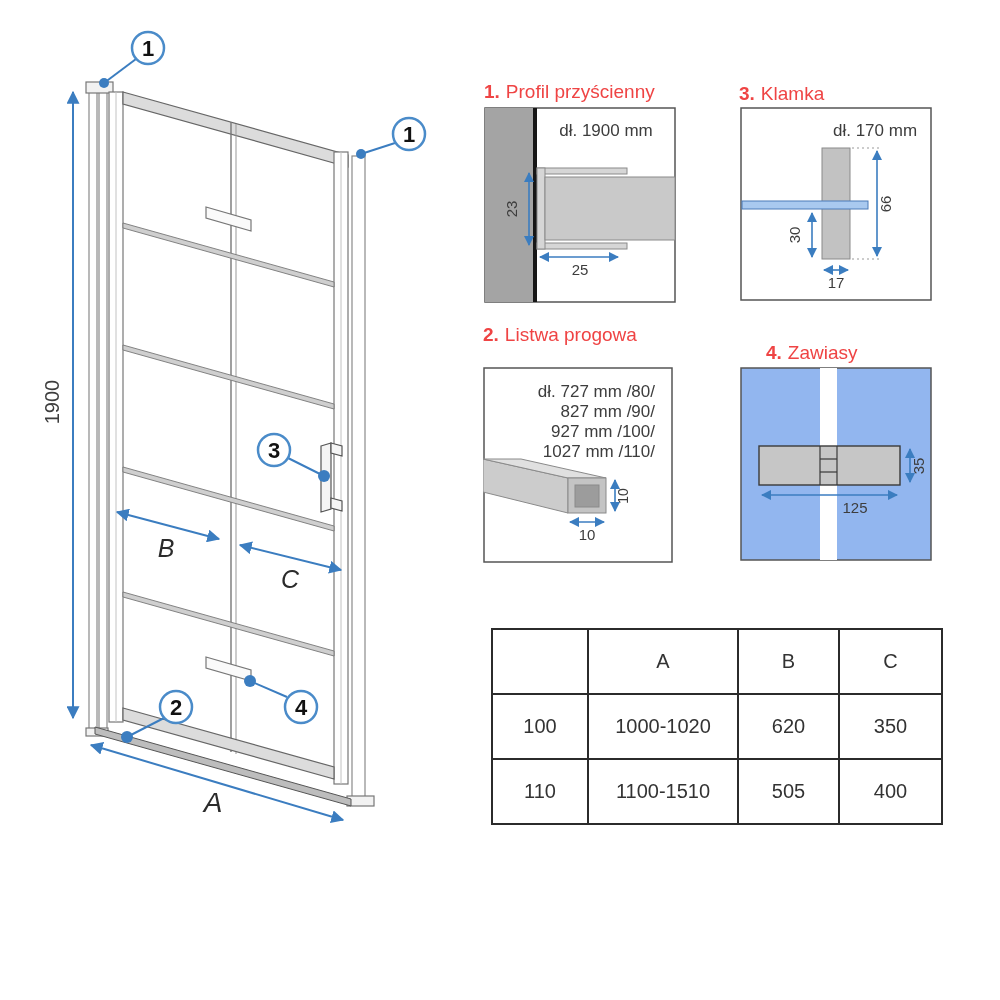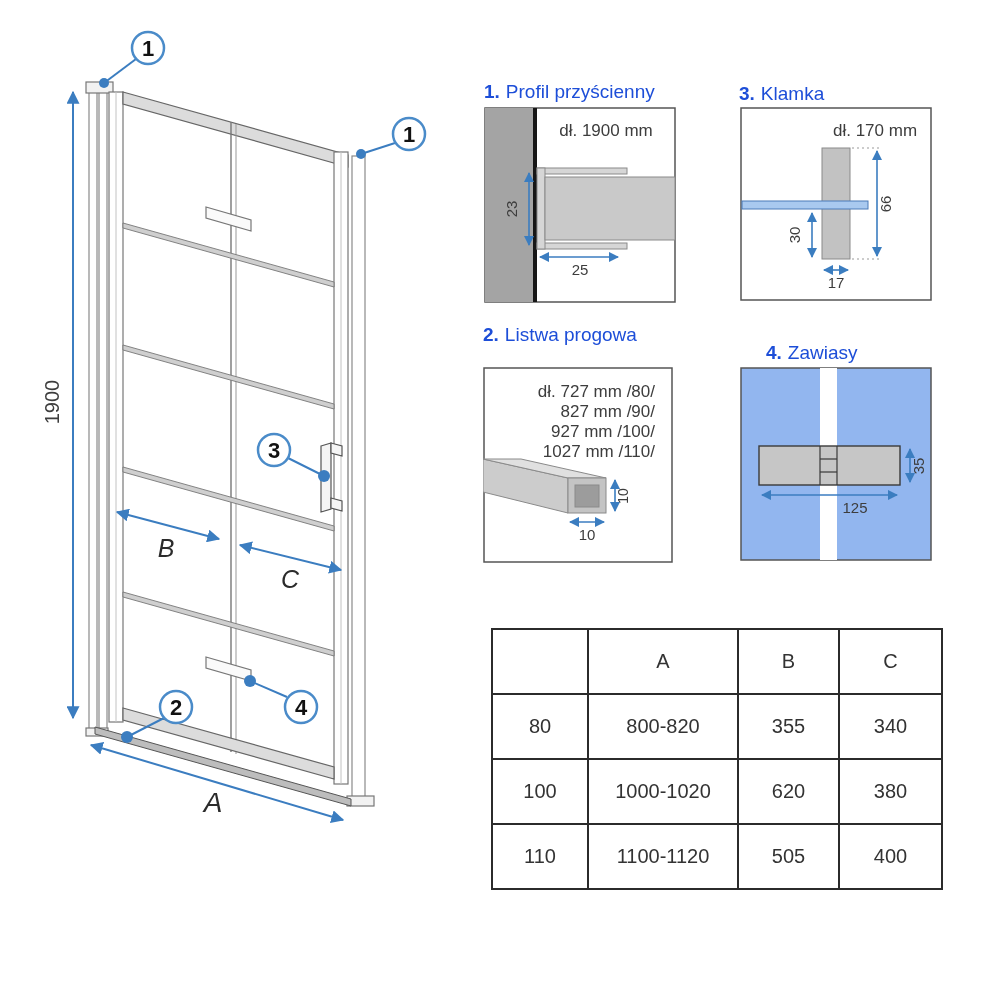--- a/index.html
+++ b/index.html
@@ -1,19 +1,19 @@
 <!DOCTYPE html>
 <html><head>
 <meta charset="utf-8">
 <style>
   html,body{margin:0;padding:0;background:#fff;}
   #page{position:relative;width:1000px;height:1000px;background:#fff;overflow:hidden;
         font-family:"Liberation Sans",sans-serif;color:#2e2e2e;}
   .abs{position:absolute;}
-  .panel-title{position:absolute;font-size:19px;color:#1d4ed8;white-space:nowrap;}
+  .panel-title{position:absolute;font-size:19px;color:#ef4444;white-space:nowrap;}
   .panel-title b{margin-right:6px;}
   svg text{font-family:"Liberation Sans",sans-serif;}
   .dimtxt{font-size:15px;fill:#3d3d3d;}
   .dimtxt-lg{font-size:20px;fill:#3d3d3d;}
   .ital{font-style:italic;font-size:25px;fill:#2b2b2b;}
   .callout-num{font-size:22px;font-weight:bold;fill:#111;}
   table.spec{position:absolute;left:491px;top:628px;border-collapse:collapse;
              font-size:20px;color:#333;}
   table.spec td{border:2px solid #2b2b2b;text-align:center;vertical-align:middle;
                 height:63px;padding:0;}
@@ -202,33 +202,27 @@
 
   <table class="spec">
     <tbody>
       <tr>
         <td class="c0"></td>
         <td class="c1">A</td>
         <td class="c2">B</td>
         <td class="c3">C</td>
       </tr>
       <tr>
-        <td class="c0">80</td>
-        <td class="c1">800-820</td>
-        <td class="c2">355</td>
-        <td class="c3">340</td>
-      </tr>
-      <tr>
         <td class="c0">100</td>
         <td class="c1">1000-1020</td>
         <td class="c2">620</td>
-        <td class="c3">380</td>
+        <td class="c3">350</td>
       </tr>
       <tr>
         <td class="c0">110</td>
-        <td class="c1">1100-1120</td>
+        <td class="c1">1100-1510</td>
         <td class="c2">505</td>
         <td class="c3">400</td>
       </tr>
     </tbody>
   </table>
 
 </div>
 
 </body></html>

